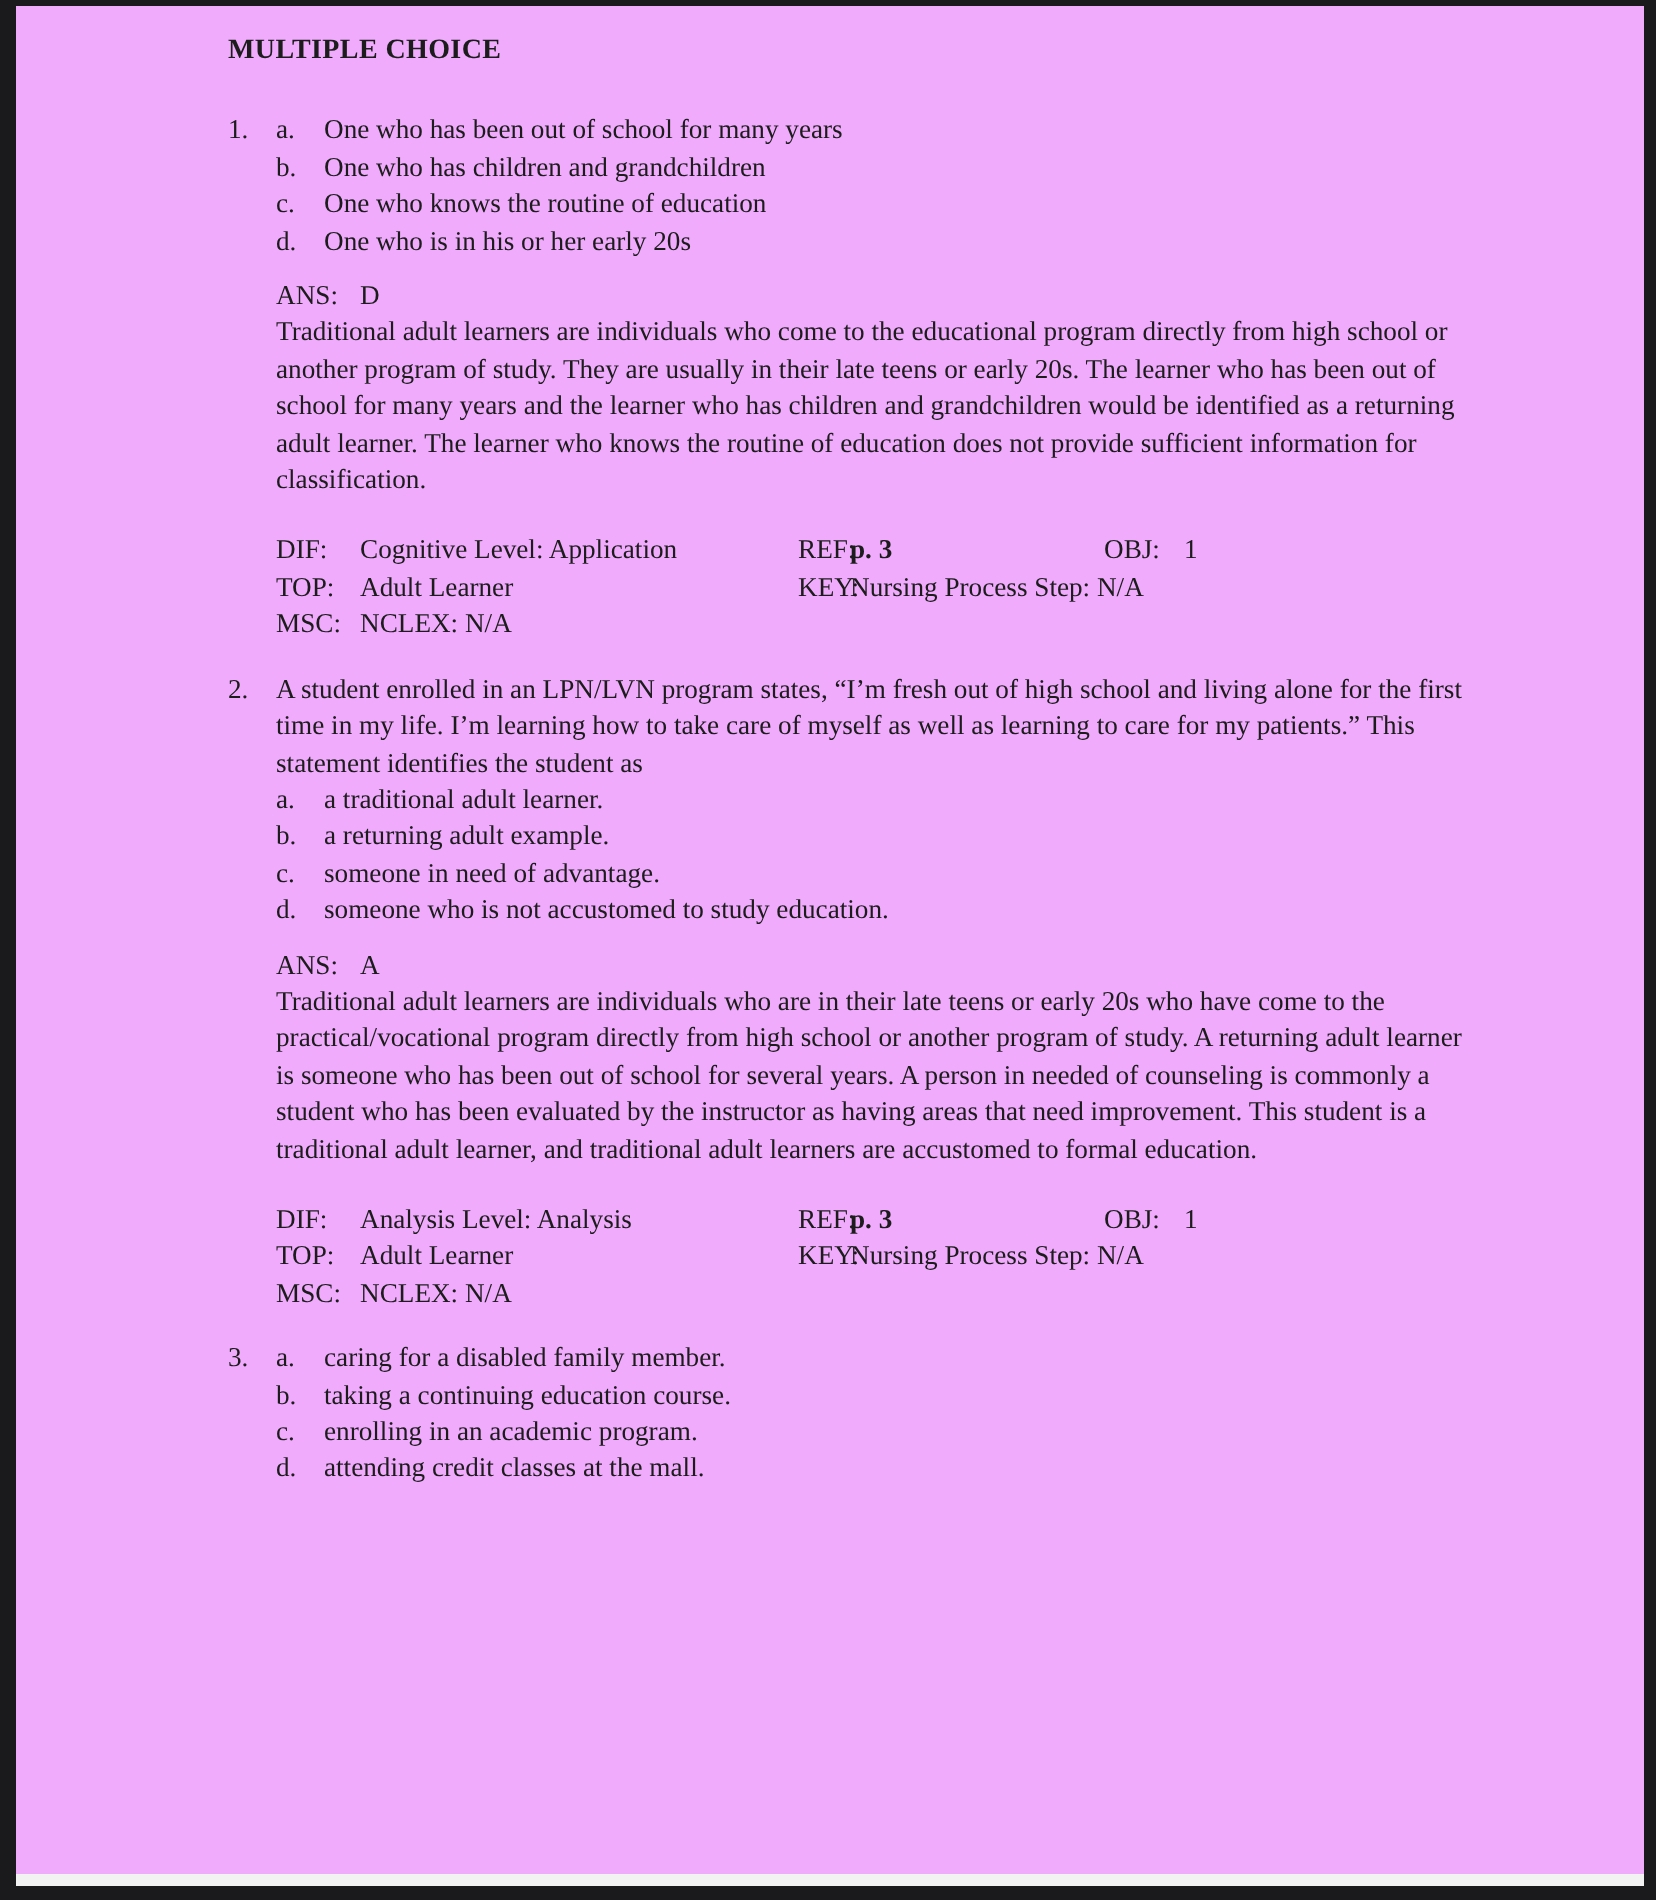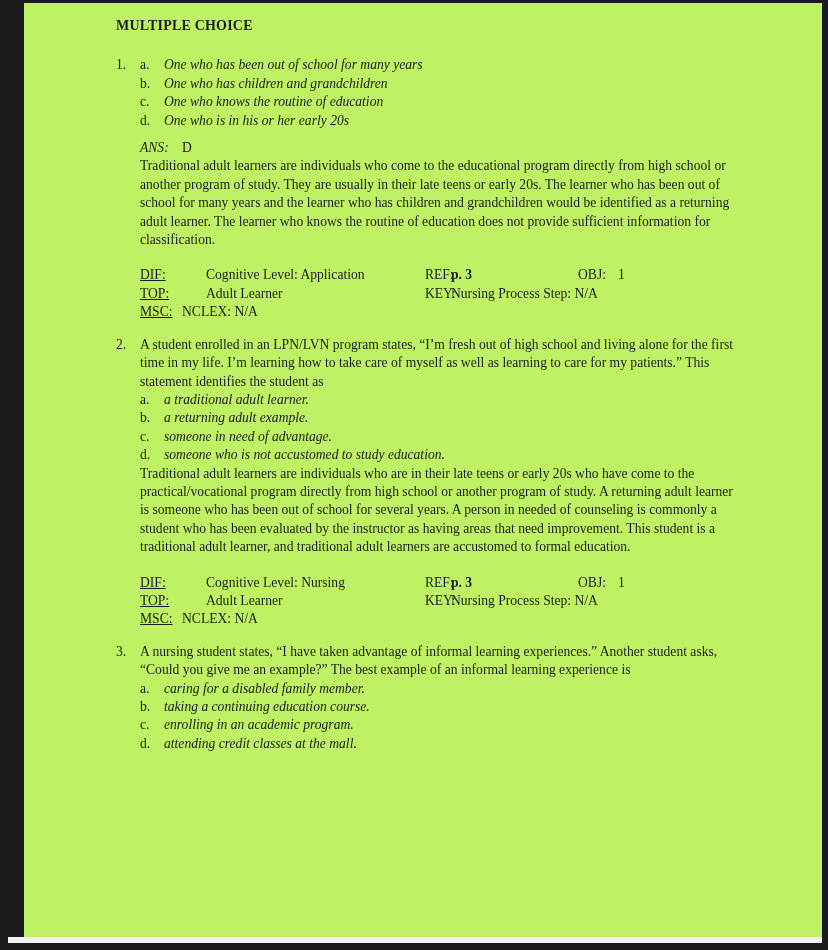--- a/index.html
+++ b/index.html
@@ -9,23 +9,24 @@
     overflow: hidden;
     font-family: "Liberation Serif", serif;
   }
   .backdrop {
     position: relative;
     width: 828px; height: 950px;
     background: #1a1a1c;
   }
   .page {
     position: absolute;
-    left: 24px; top: 3px; right: 6px; height: 934px;
-    background: #bef264;
+    left: 8px; top: 3px; right: 6px; height: 934px;
+    background: #f0abfc;
     overflow: hidden;
+    padding-left: 14px;
   }
   .page-edge {
     position: absolute;
     left: 8px; right: 6px; top: 937px; height: 6px;
     background: #f2f2f2;
   }
   .content {
     padding: 14px 60px 0 92px;
     font-size: 13.6px;
     line-height: 18.4px;
@@ -36,27 +37,27 @@
     font-size: 14px;
     letter-spacing: 0.2px;
   }
   .question { display: flex; }
   .question.first { margin-top: 21px; }
   .question.later { margin-top: 14px; }
   .qnum { width: 24px; flex: 0 0 24px; }
   .qbody { width: 596px; }
   .option { display: flex; }
   .olet { width: 24px; flex: 0 0 24px; }
-  .otext { flex: 1; font-style: italic; }
+  .otext { flex: 1; }
   .ans-line { margin-top: 9px; }
-  .ans-label { display: inline-block; width: 42px; font-style: italic; }
+  .ans-label { display: inline-block; width: 42px; }
   .meta { margin-top: 17px; }
   .meta-row { white-space: nowrap; }
-  .ml1 { display: inline-block; width: 42px; text-decoration: underline; }
-  .mv1 { display: inline-block; width: 219px; margin-left: 24px; }
+  .ml1 { display: inline-block; width: 42px; }
+  .mv1 { display: inline-block; width: 219px; }
   .ml2 { display: inline-block; width: 26px; }
   .mv2 { display: inline-block; width: 99px; font-weight: bold; }
   .ml3 { display: inline-block; width: 40px; margin-left: 28px; }
 </style>
 </head>
 <body>
 
 <div class="backdrop">
   <div class="page">
     <div class="content">
@@ -113,39 +114,41 @@
             <span class="otext">a returning adult example.</span>
           </div>
           <div class="option">
             <span class="olet">c.</span>
             <span class="otext">someone in need of advantage.</span>
           </div>
           <div class="option">
             <span class="olet">d.</span>
             <span class="otext">someone who is not accustomed to study education.</span>
           </div>
+          <div class="ans-line">
+            <span class="ans-label">ANS:</span><span>A</span>
+          </div>
           <div class="rationale">Traditional adult learners are individuals who are in their late teens or early 20s who have come to the practical/vocational program directly from high school or another program of study. A returning adult learner is someone who has been out of school for several years. A person in needed of counseling is commonly a student who has been evaluated by the instructor as having areas that need improvement. This student is a traditional adult learner, and traditional adult learners are accustomed to formal education.</div>
           <div class="meta">
             <div class="meta-row">
-              <span class="ml1">DIF:</span><span class="mv1">Cognitive Level: Nursing</span><span class="ml2">REF:</span><span class="mv2">p. 3</span><span class="ml3">OBJ:</span><span>1</span>
+              <span class="ml1">DIF:</span><span class="mv1">Analysis Level: Analysis</span><span class="ml2">REF:</span><span class="mv2">p. 3</span><span class="ml3">OBJ:</span><span>1</span>
             </div>
             <div class="meta-row">
               <span class="ml1">TOP:</span><span class="mv1">Adult Learner</span><span class="ml2">KEY:</span><span>Nursing Process Step: N/A</span>
             </div>
             <div class="meta-row">
               <span class="ml1">MSC:</span><span>NCLEX: N/A</span>
             </div>
           </div>
         </div>
       </div>
 
       <div class="question later">
         <span class="qnum">3.</span>
         <div class="qbody">
-          <div class="stem">A nursing student states, “I have taken advantage of informal learning experiences.” Another student asks, “Could you give me an example?” The best example of an informal learning experience is</div>
           <div class="option">
             <span class="olet">a.</span>
             <span class="otext">caring for a disabled family member.</span>
           </div>
           <div class="option">
             <span class="olet">b.</span>
             <span class="otext">taking a continuing education course.</span>
           </div>
           <div class="option">
             <span class="olet">c.</span>

